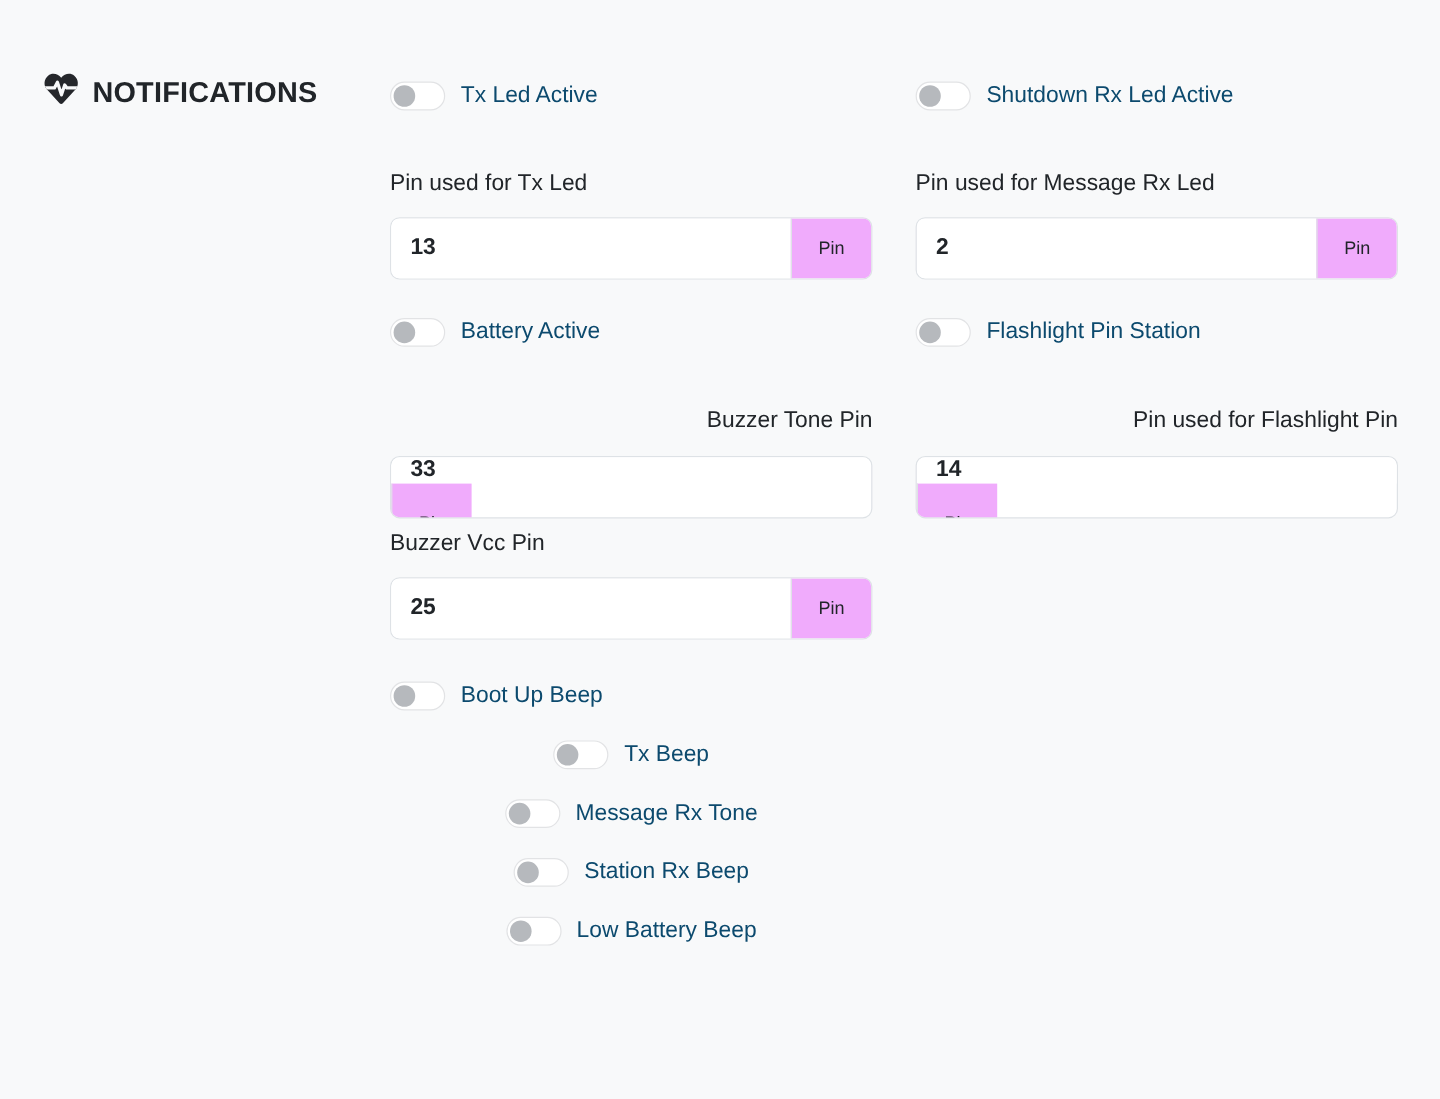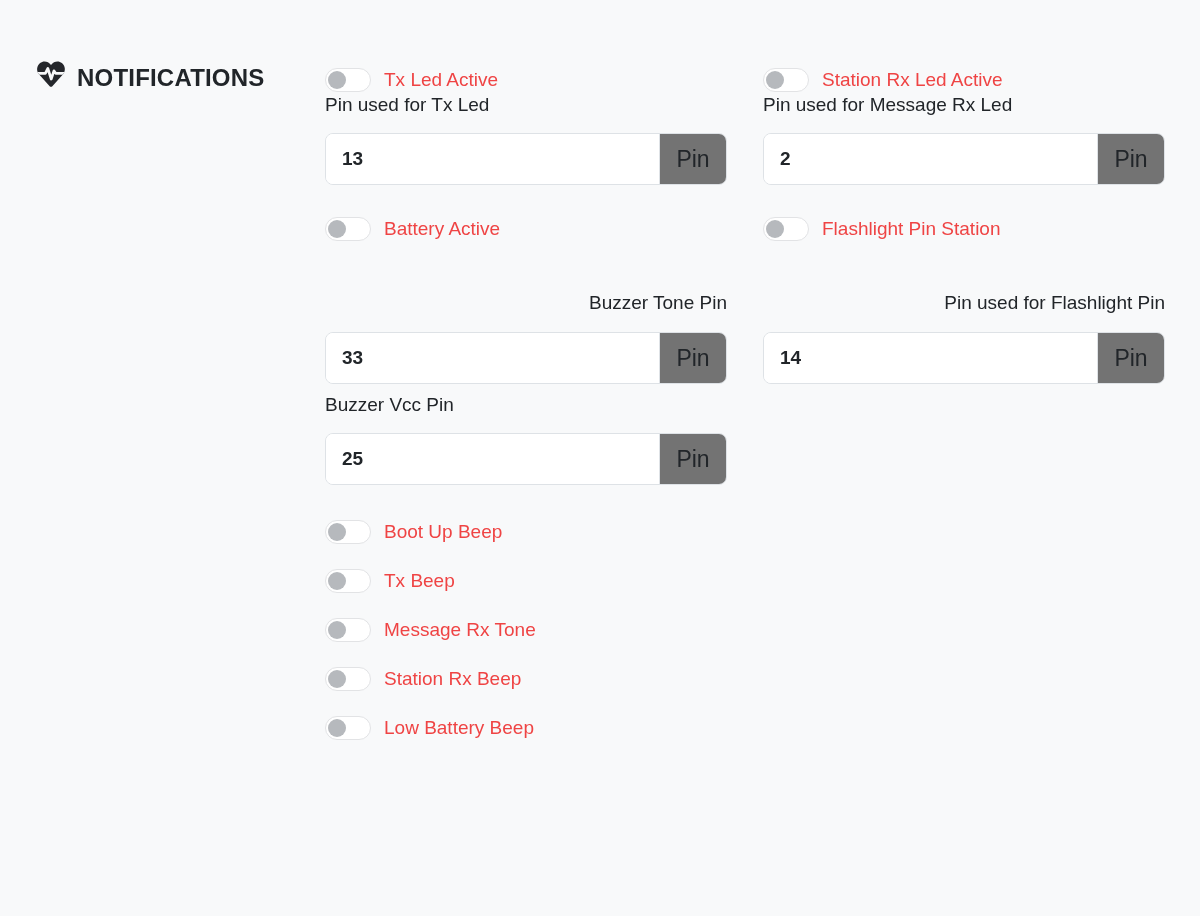--- a/index.html
+++ b/index.html
@@ -51,21 +51,21 @@
     flex: 0 0 46px;
     cursor: pointer;
   }
   .switch .knob {
     position: absolute;
     top: 2px; left: 2px;
     width: 18px; height: 18px;
     border-radius: 50%;
     background: #b6b9bd;
   }
-  .switch-label { font-size: 19px; color: #ef4444; white-space: nowrap; }
+  .switch-label { font-size: 19px; color: #0c4a6e; white-space: nowrap; }
 
   .form-label {
     font-size: 19px;
     line-height: 23px;
     color: #212529;
     white-space: nowrap;
   }
 
   .input-group {
     display: flex;
@@ -87,37 +87,37 @@
     color: #212529;
     font-family: "Liberation Sans", "DejaVu Sans", sans-serif;
     font-weight: bold;
   }
   .input-addon {
     flex: 0 0 67px;
     width: 67px;
     display: flex;
     align-items: center;
     justify-content: center;
-    background: #737373;
+    background: #f0abfc;
     border-left: 1px solid #dee2e6;
-    font-size: 23px;
+    font-size: 15px;
     color: #212529;
   }
 
   
   .mt-first   { margin-top: 67px; }
-  .mt-label-a { }
+  .mt-label-a { margin-top: 48px; }
   .mt-input-a { margin-top: 17px; }
   .mt-toggle2 { margin-top: 31px; }
   .mt-label-b { margin-top: 49px; text-align: right; }
-  .mt-input-b { margin-top: 18px; }
+  .mt-input-b { margin-top: 18px; flex-direction: column; }
   .mt-label-c { margin-top: 9px; }
   .mt-input-c { margin-top: 17px; }
   .mt-beep1   { margin-top: 34px; }
-  .mt-beep    { margin-top: 23px; }
+  .mt-beep    { margin-top: 23px; justify-content: center; }
 </style>
 </head>
 <body>
 
 <div class="layout">
 
   <div class="header-col">
     <svg class="header-icon" viewBox="0 0 32 30" aria-hidden="true">
       <defs>
         <clipPath id="heartClip">
@@ -196,21 +196,21 @@
     </div>
 
   </div>
 
   <div class="col-right">
 
     <div class="switch-row mt-first" role="switch" aria-checked="false">
       <span class="switch">
           <span class="knob"></span>
         </span>
-      <span class="switch-label">Station Rx Led Active</span>
+      <span class="switch-label">Shutdown Rx Led Active</span>
     </div>
 
     <div class="form-label mt-label-a">Pin used for Message Rx Led</div>
     <div class="input-group mt-input-a">
       <input class="form-control" type="text" value="2" style="">
       <span class="input-addon">Pin</span>
     </div>
 
     <div class="switch-row mt-toggle2" role="switch" aria-checked="false">
       <span class="switch">

